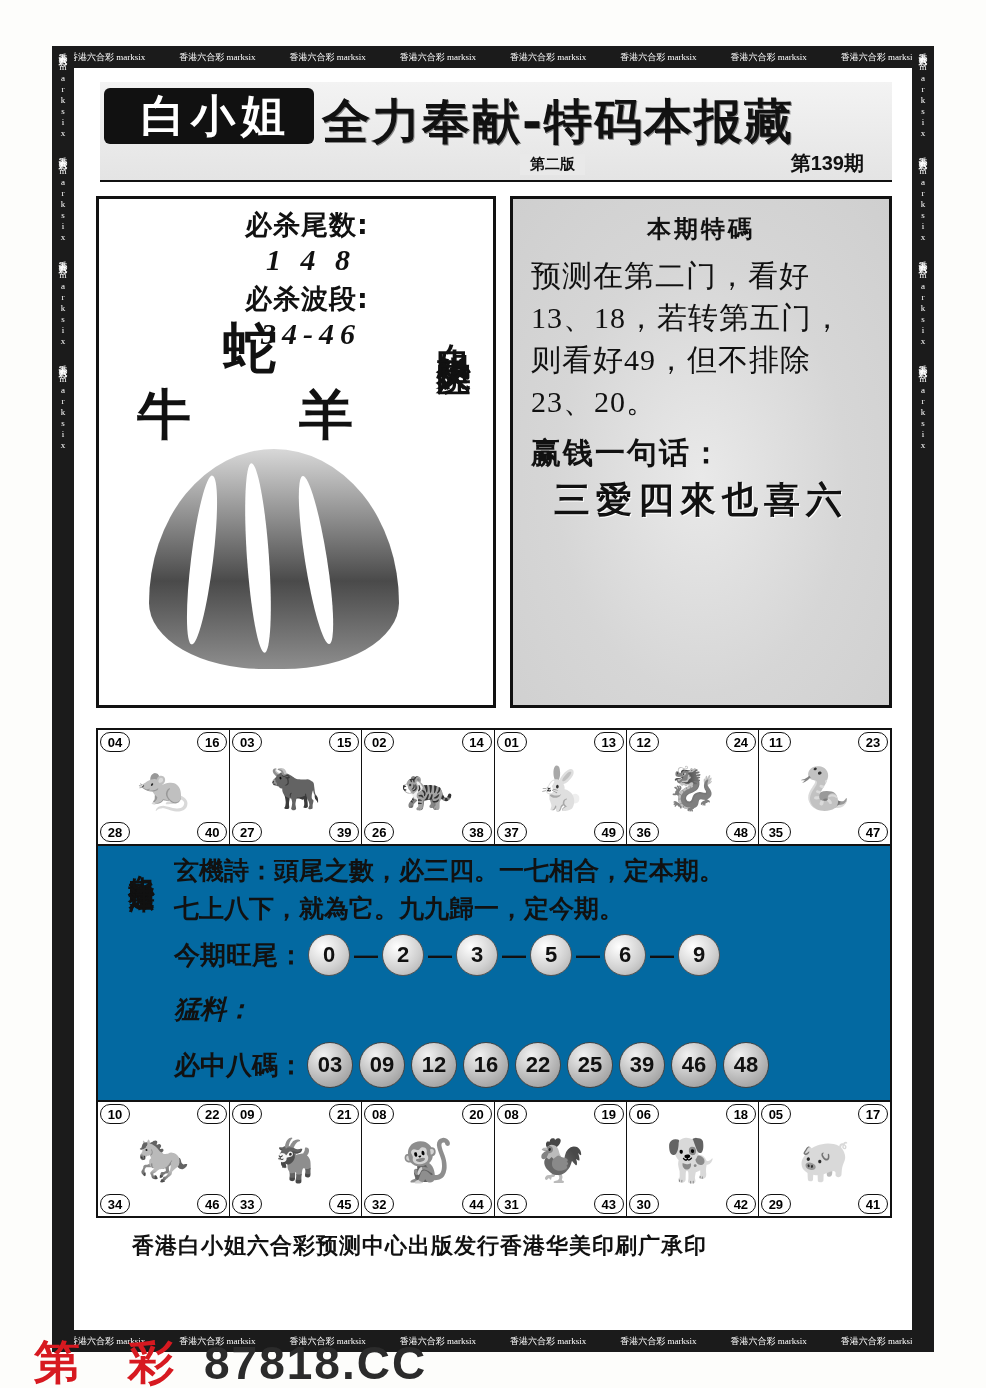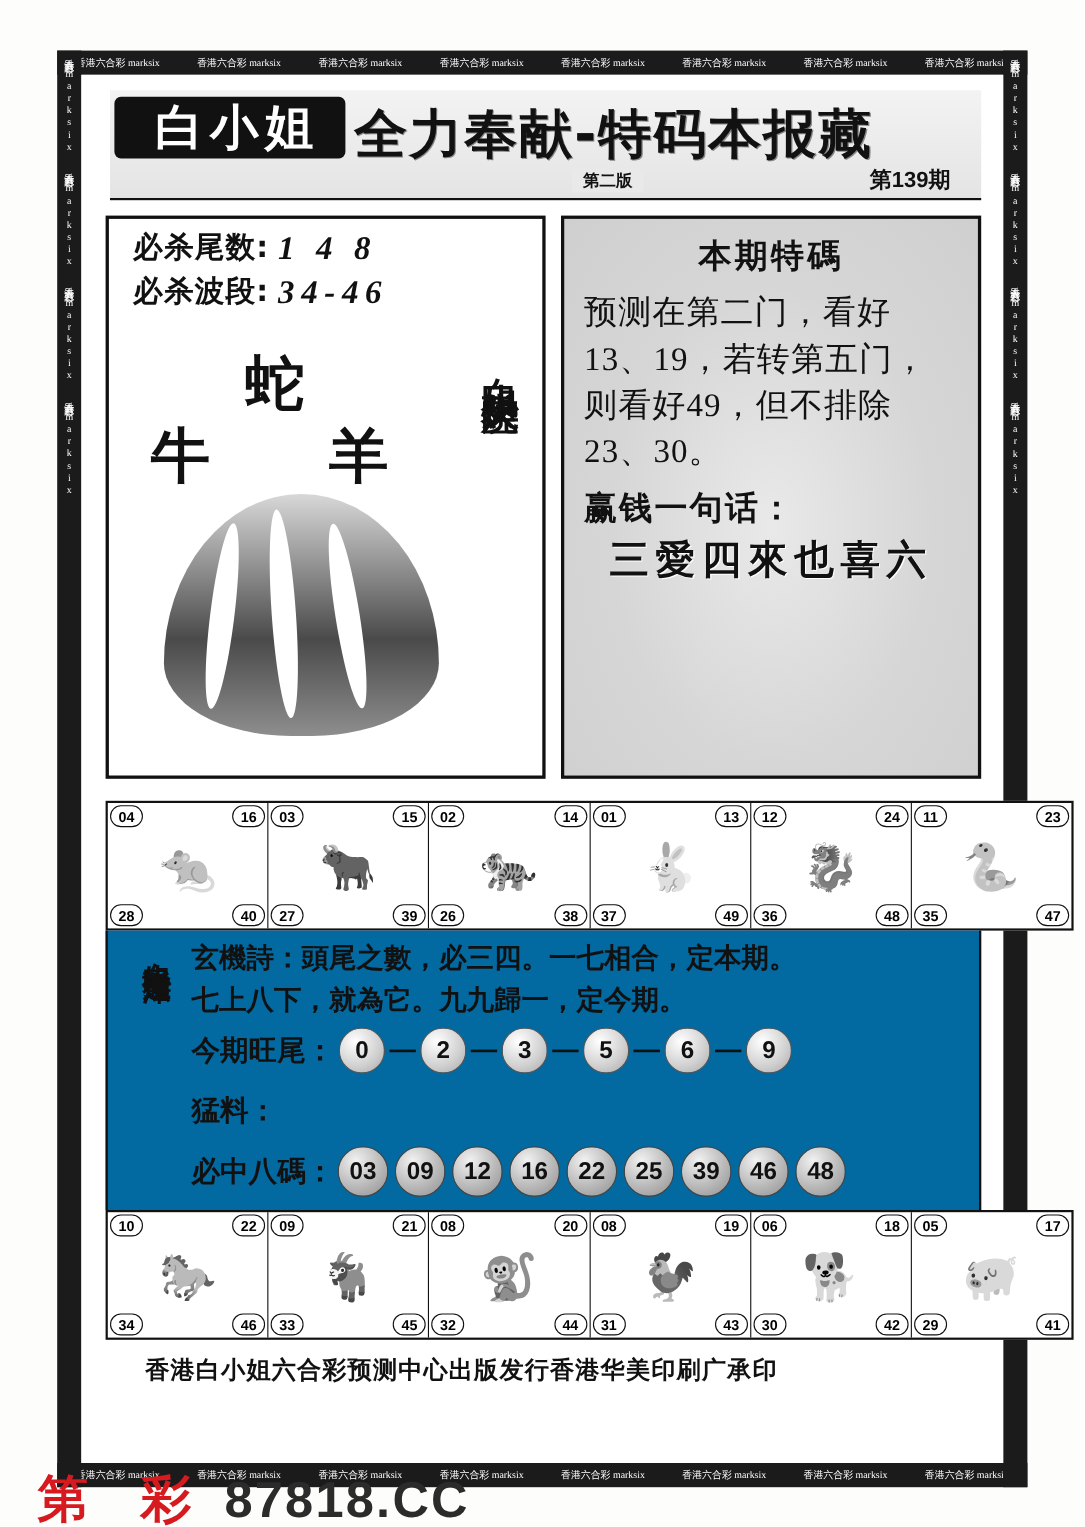--- a/index.html
+++ b/index.html
@@ -79,21 +79,21 @@
 
   
   .left-panel {
     position:absolute; left:22px; top:128px; width:400px; height:512px;
     border:3px solid #111; background:#fff;
   }
   .kill-box {
     position:absolute; left:0; top:8px; width:100%;
     padding-left:22px;
   }
-  .kill-row { display:flex; align-items:flex-end; margin-bottom:4px; }
+  .kill-row { display:flex; align-items:center; margin-bottom:4px;flex-direction:column; }
   .kill-label {
     font-size:27px; font-weight:bold; color:#111; letter-spacing:1px;
     font-family:"DejaVu Sans", sans-serif;
   }
   .kill-val {
     font-size:30px; font-style:italic; font-weight:bold; color:#111;
     font-family:"Liberation Serif", serif; margin-left:8px; letter-spacing:6px;
   }
   .zodiac-art {
     position:absolute; left:20px; top:100px; width:300px; height:380px;
@@ -123,40 +123,40 @@
     font-family:"DejaVu Sans", sans-serif; letter-spacing:4px;
   }
 
   
   .right-panel {
     position:absolute; left:436px; top:128px; width:382px; height:512px;
     border:3px solid #111;
     background:radial-gradient(ellipse at 50% 55%, #e9e9e9 0%, #d6d6d6 55%, #cfcfcf 100%);
   }
   .rp-title {
-    text-align:center; font-size:30px; font-weight:bold; color:#111;
+    text-align:center; font-size:24px; font-weight:bold; color:#111;
     margin-top:14px; letter-spacing:3px; font-family:"DejaVu Sans", sans-serif;
   }
   .rp-body {
     margin:10px 18px 0 18px; font-size:30px; line-height:42px; color:#111;
     font-family:"Liberation Serif", serif; letter-spacing:1px;
   }
   .rp-sub {
     margin:10px 18px 0 18px; font-size:30px; font-weight:bold; color:#111;
     letter-spacing:2px; font-family:"DejaVu Sans", sans-serif;
   }
   .rp-phrase {
     margin:2px 12px 0 12px; text-align:center; font-size:36px; font-weight:bold;
     color:#111; letter-spacing:6px; font-family:"DejaVu Sans", sans-serif;
     text-shadow:1px 1px 0 #fff;
   }
 
   
   .strip {
-    position:absolute; left:22px; width:880px; border:2px solid #111;
+    position:absolute; left:22px; width:796px; border:2px solid #111;
     display:flex; background:#fff;
   }
   .strip-top { top:660px; height:118px; }
   .strip-bottom { top:1032px; height:118px; }
   .cell {
     flex:1; position:relative; border-right:1px solid #111;
   }
   .cell:last-child { border-right:none; }
   .num {
     position:absolute; width:30px; height:20px; border:1px solid #111;
@@ -203,21 +203,21 @@
     width:42px; height:42px; border-radius:50%;
     background:radial-gradient(circle at 35% 30%, #ffffff, #cfcfcf 60%, #a8a8a8);
     border:1px solid #555;
     display:flex; align-items:center; justify-content:center;
     font-size:22px; font-weight:bold; color:#111; margin:0 4px;
     font-family:"Liberation Sans", sans-serif;
   }
   .dash { font-size:24px; font-weight:bold; color:#111; }
   .meng-row {
     position:absolute; left:76px; top:146px; width:716px;
-    display:flex; align-items:center;
+    display:flex; align-items:center;font-style:italic;
   }
   .meng-text {
     font-size:29px; font-weight:bold; color:#111; letter-spacing:4px;
     font-family:"DejaVu Sans", sans-serif;
   }
   .eight-row {
     position:absolute; left:76px; top:196px; width:716px;
     display:flex; align-items:center;
   }
   .ball-dark {
@@ -312,21 +312,21 @@
         <div class="flame"></div>
         <div class="flame-cut fc1"></div>
         <div class="flame-cut fc2"></div>
         <div class="flame-cut fc3"></div>
       </div>
       <div class="side-vert">白小姐火烧区</div>
     </div>
 
     <div class="right-panel">
       <div class="rp-title">本期特碼</div>
-      <div class="rp-body">预测在第二门，看好13、19，若转第五门，则看好49，但不排除23、30。</div>
+      <div class="rp-body">预测在第二门，看好13、18，若转第五门，则看好49，但不排除23、20。</div>
       <div class="rp-sub">赢钱一句话：</div>
       <div class="rp-phrase">三愛四來也喜六</div>
     </div>
 
     <div class="strip strip-top">
       <div class="cell">
         <span class="num n-tl">04</span>
         <span class="num n-tr">16</span>
         <span class="animal grey">🐀</span>
         <span class="num n-bl">28</span>

